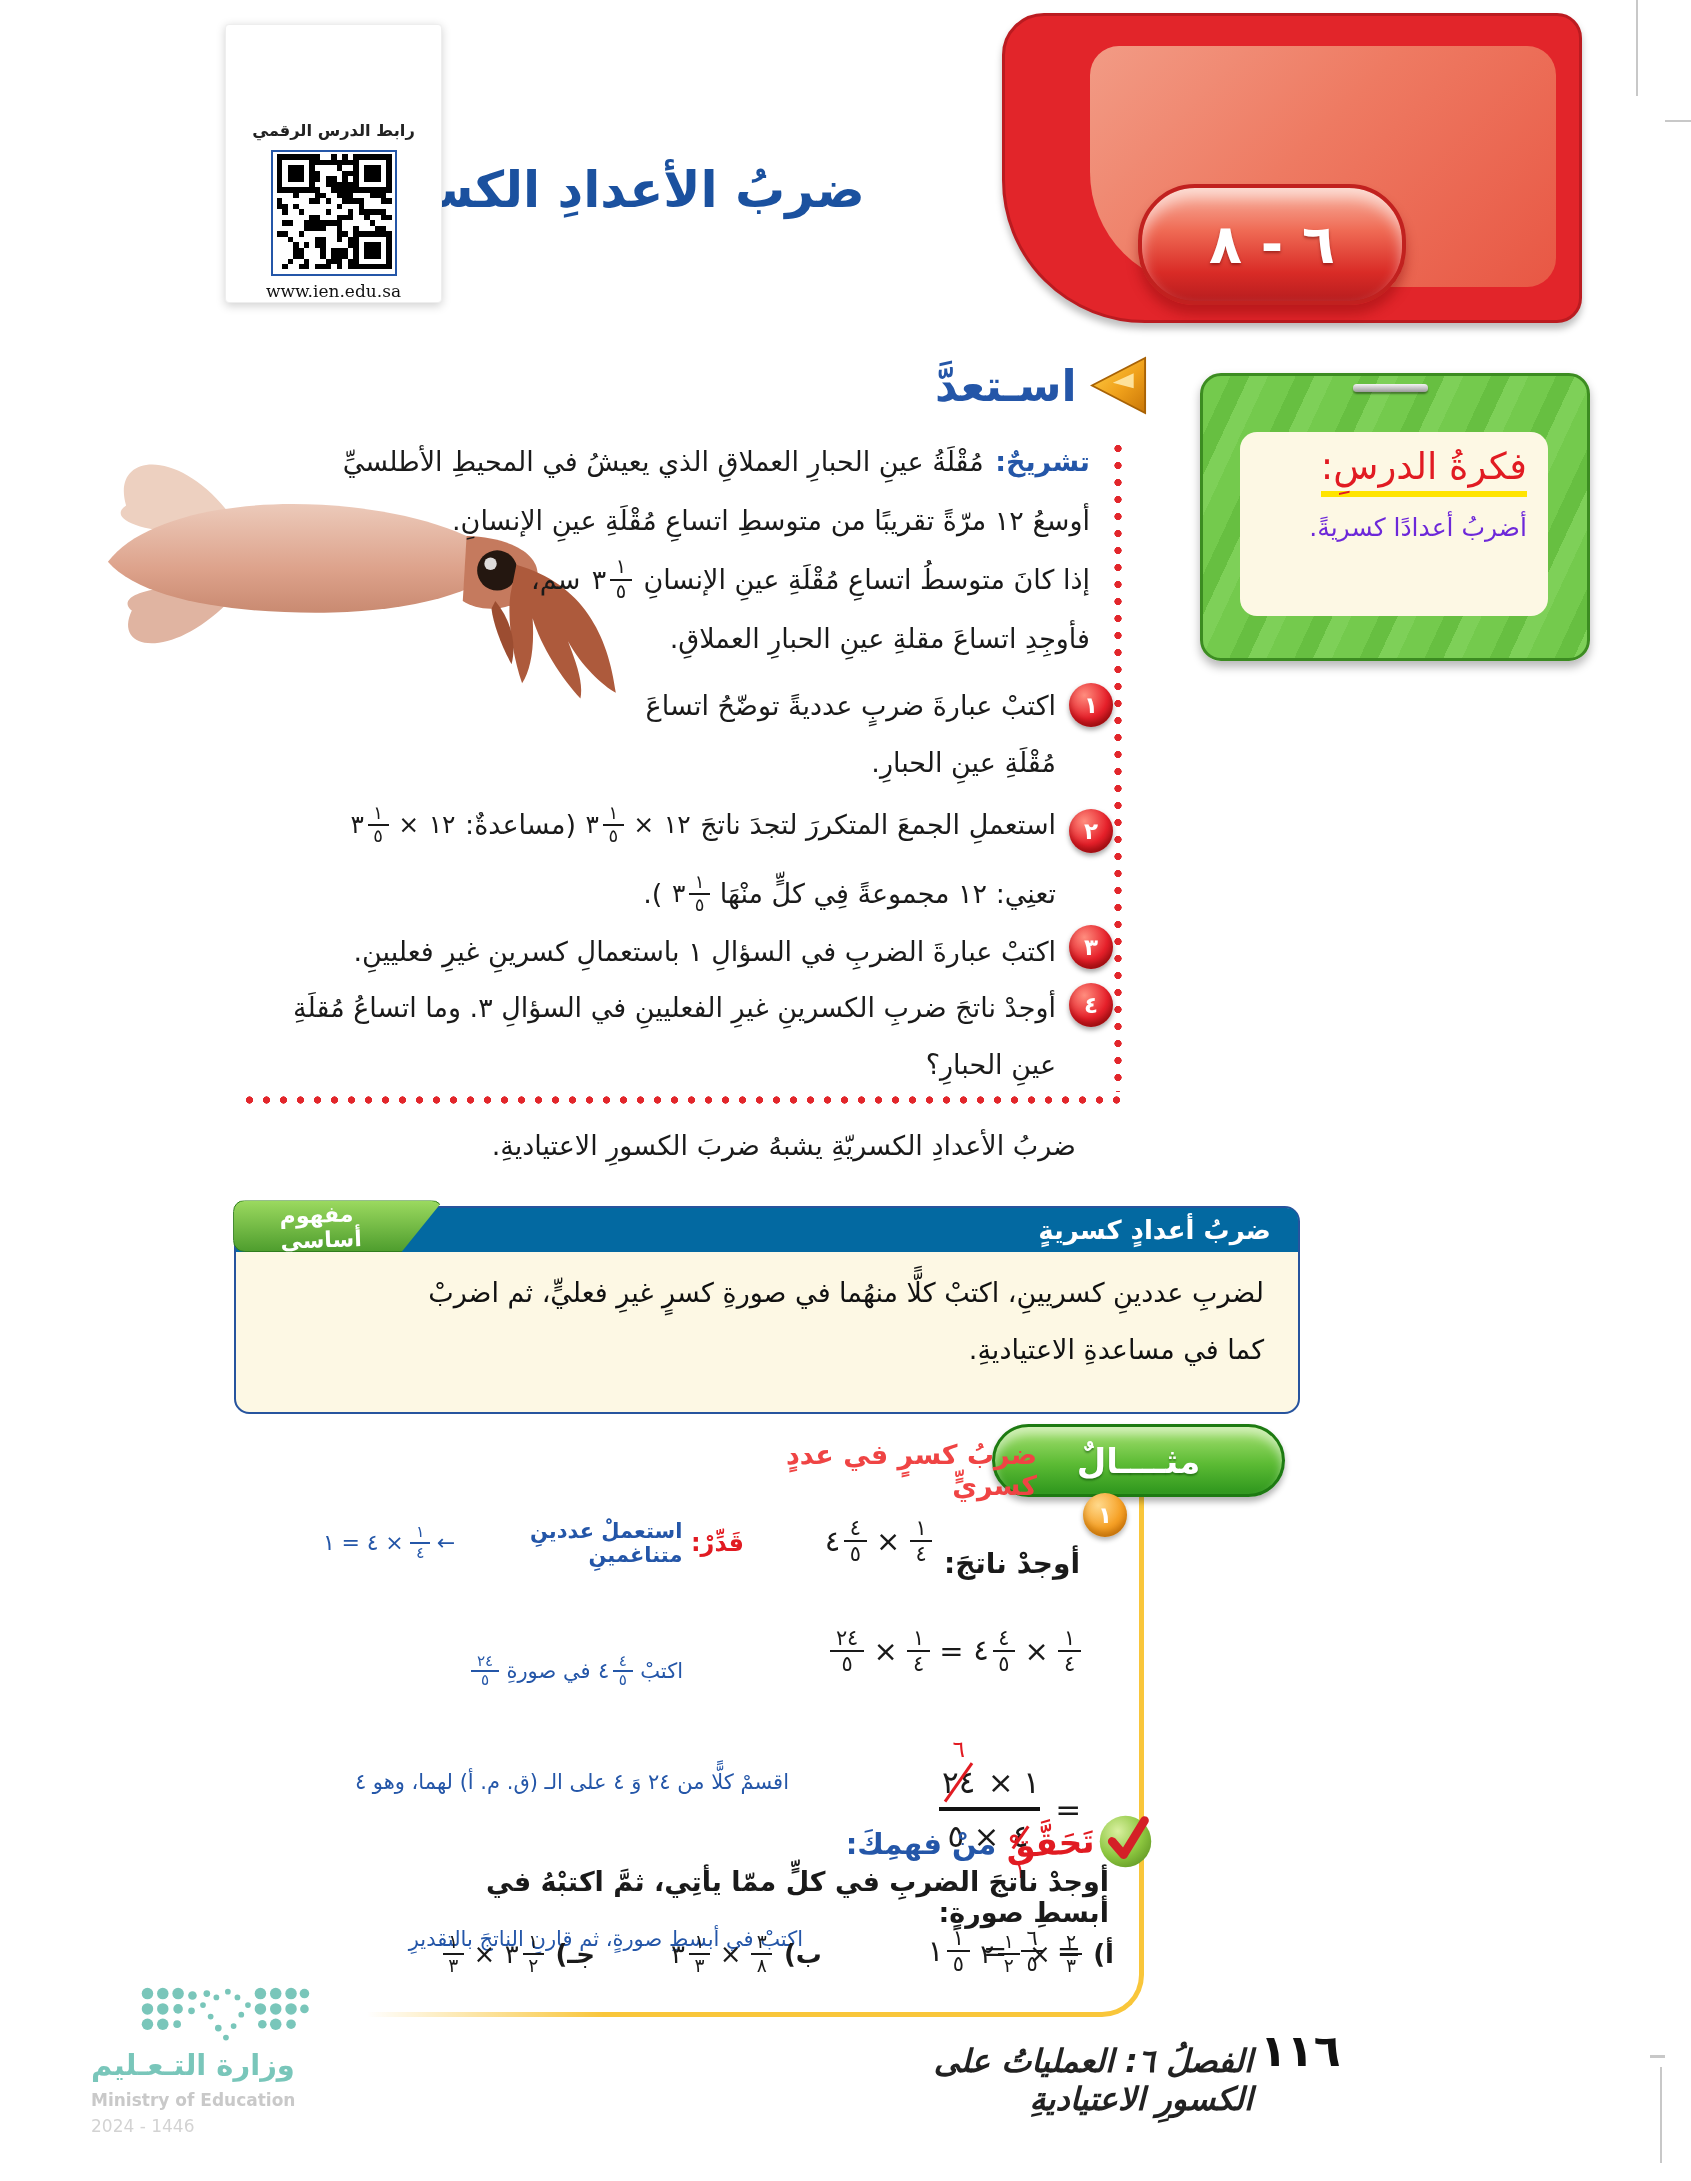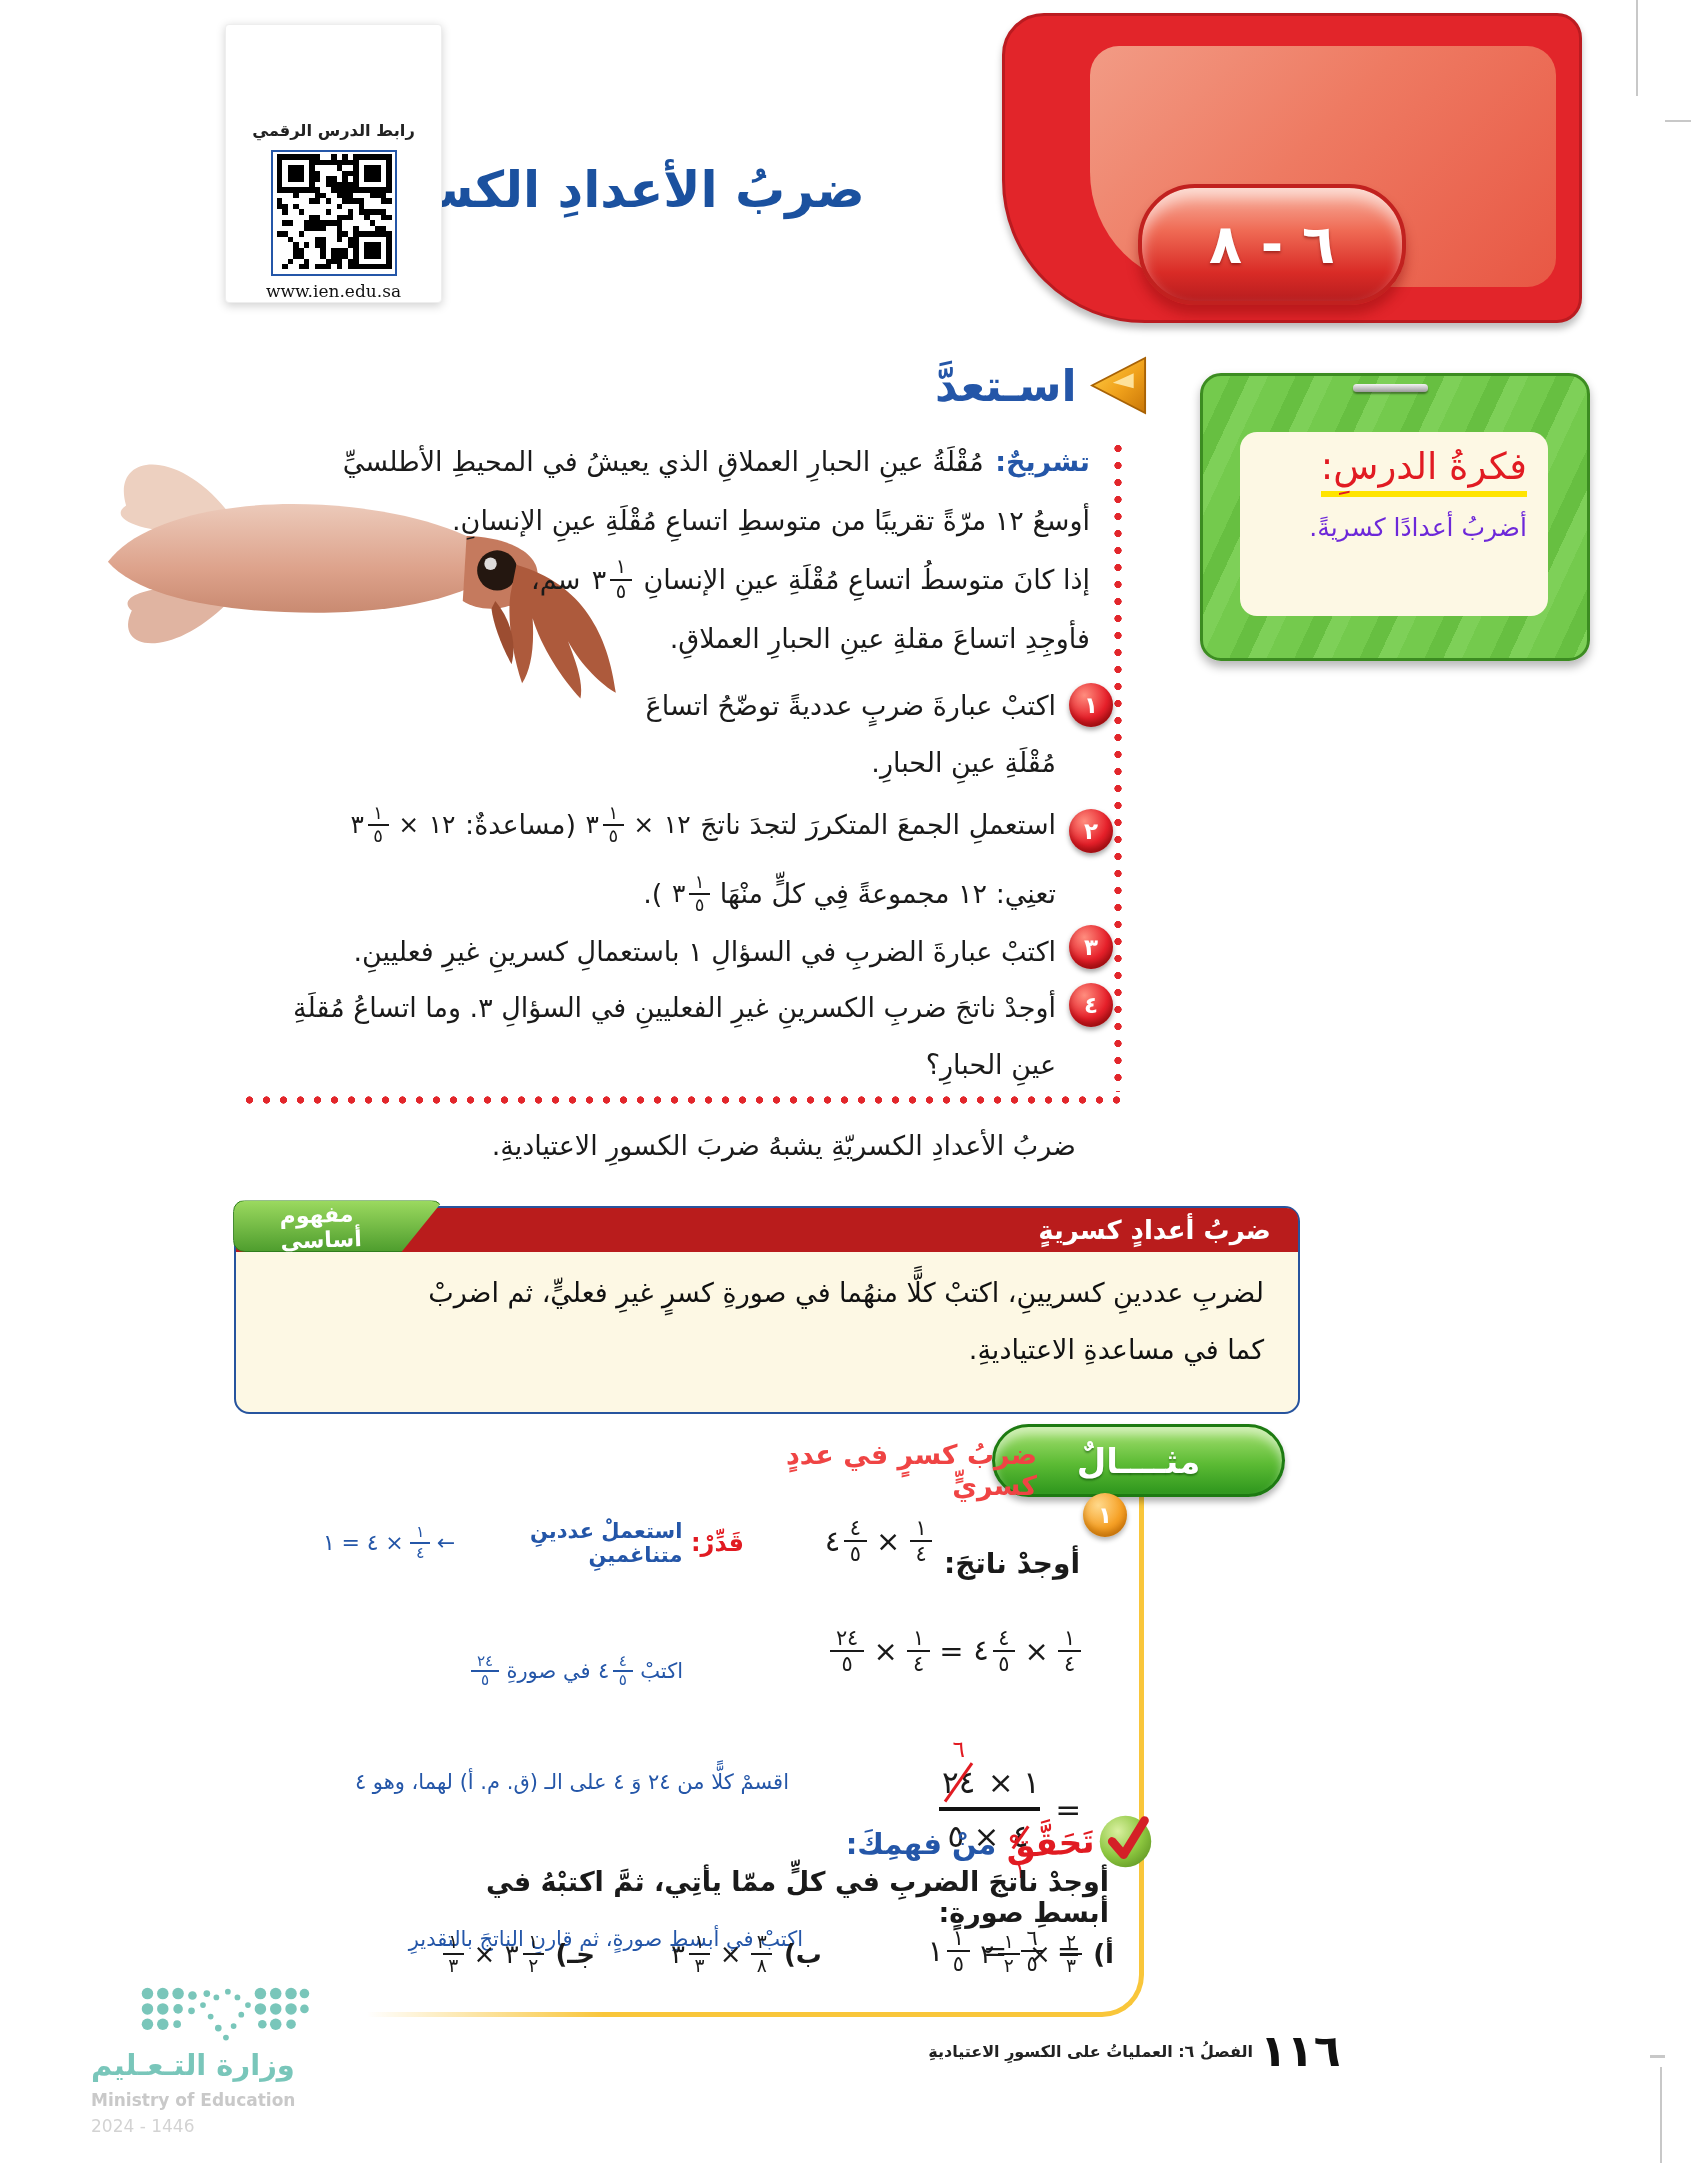--- a/index.html
+++ b/index.html
@@ -72,21 +72,21 @@
   .cancel.bot .repl{bottom:-1.15em;}
   .bigfrac{display:inline-flex;flex-direction:column;align-items:center;}
   .bf-row{display:inline-flex;direction:rtl;align-items:center;gap:7.6px;}
   .bf-bar{align-self:stretch;height:3.8px;background:#111;margin:7.6px 0;}
 
   
   .transition{left:287px;top:1130px;width:789px;font-size:27px;}
 
   
   .concept{left:234px;top:1206px;width:1066px;height:208px;background:#fdf8e4;border:2.4px solid #27549e;border-radius:15.3px;box-sizing:border-box;}
-  .concept-header{height:44px;background:#b91c1c;border-radius:11.5px 11.5px 0 0;display:flex;align-items:center;padding-right:27px;color:#fff;font-size:26px;font-weight:bold;}
+  .concept-header{height:44px;background:#0369a1;border-radius:11.5px 11.5px 0 0;display:flex;align-items:center;padding-right:27px;color:#fff;font-size:26px;font-weight:bold;}
   .concept-tab{position:absolute;left:-2.9px;top:-7.6px;width:210px;height:52px;
                background:linear-gradient(180deg,#9bd95f,#4f9e2e);border:1.9px solid #2f7d1c;border-radius:11.5px;
                clip-path:polygon(0 0,100% 0,80% 100%,0 100%);
                display:flex;align-items:center;justify-content:flex-start;padding-left:46px;box-sizing:border-box;
                color:#fff;font-size:22px;font-weight:bold;direction:ltr;}
   .concept-body{padding:11.5px 34px;font-size:27px;line-height:57px;color:#111;}
 
   
   .ex-pill{left:992px;top:1424px;width:287px;height:67px;border-radius:38px;
            background:linear-gradient(180deg,#a8e273 0%,#5cbb34 55%,#2e961d 100%);
@@ -122,21 +122,21 @@
   .check-icon{left:1095px;top:1809px;width:61px;height:61px;z-index:5;}
   .instruction{left:411px;top:1866px;width:698px;font-size:27px;font-weight:bold;}
   .problem{display:flex;align-items:center;justify-content:flex-start;gap:11.5px;font-size:26px;height:71px;}
   .p-label{font-weight:bold;}
   .prob-a{left:932px;top:1918px;width:182px;}
   .prob-b{left:631px;top:1918px;width:191px;}
   .prob-c{left:356px;top:1918px;width:239px;}
 
   
   .pageno{left:1260px;top:2025px;font-size:44px;font-weight:bold;color:#111;}
-  .chapter{left:834px;top:2042px;width:419px;font-size:16px;font-weight:bold;color:#222;}
+  .chapter{left:834px;top:2042px;width:419px;font-size:32px;font-weight:bold;color:#222;font-style:italic;}
   .moe-dots{left:134px;top:1984px;}
   .moe-ar{left:91px;top:2048px;width:220px;font-size:29px;font-weight:bold;color:#79c6ba;text-align:left;direction:rtl;}
   .moe-en{left:91px;top:2090px;width:220px;font-size:17px;color:#c9c9c9;text-align:left;direction:ltr;font-weight:bold;}
   .moe-yr{left:91px;top:2116px;width:220px;font-size:17px;color:#d3d3d3;text-align:left;direction:ltr;}
 
   .edge{background:#c8c8c8;}
 </style>
 </head>
 <body>
 

